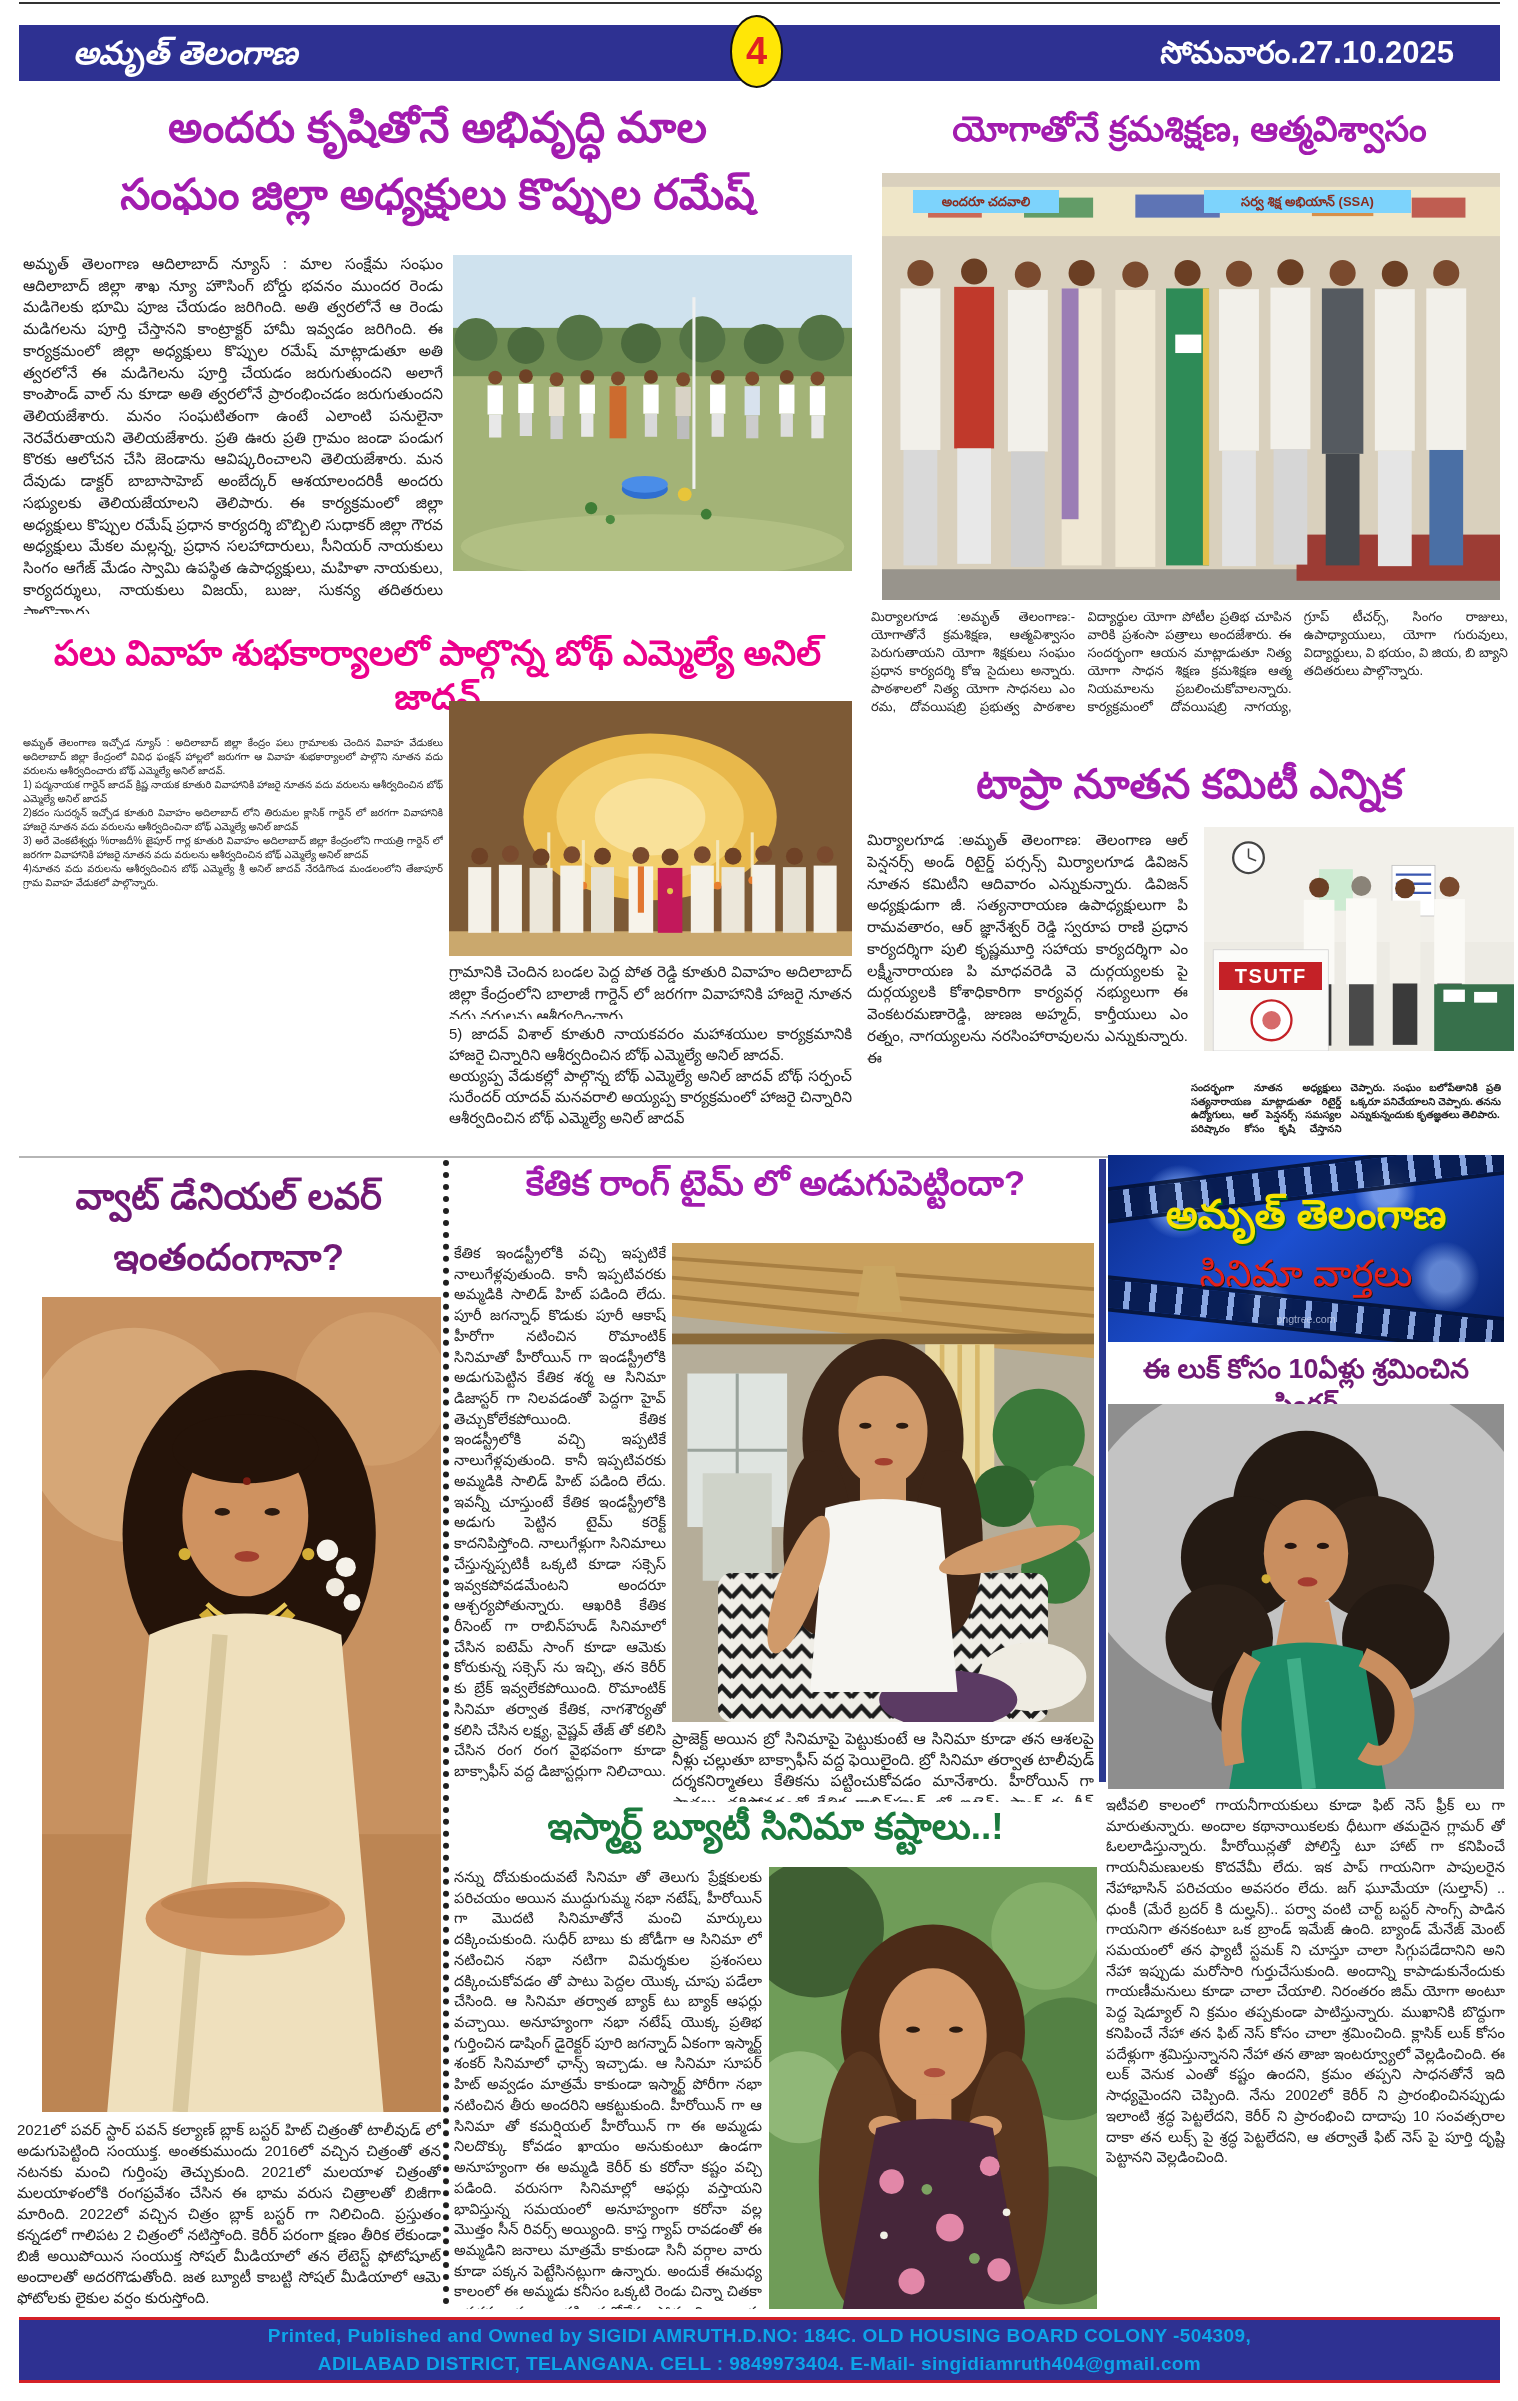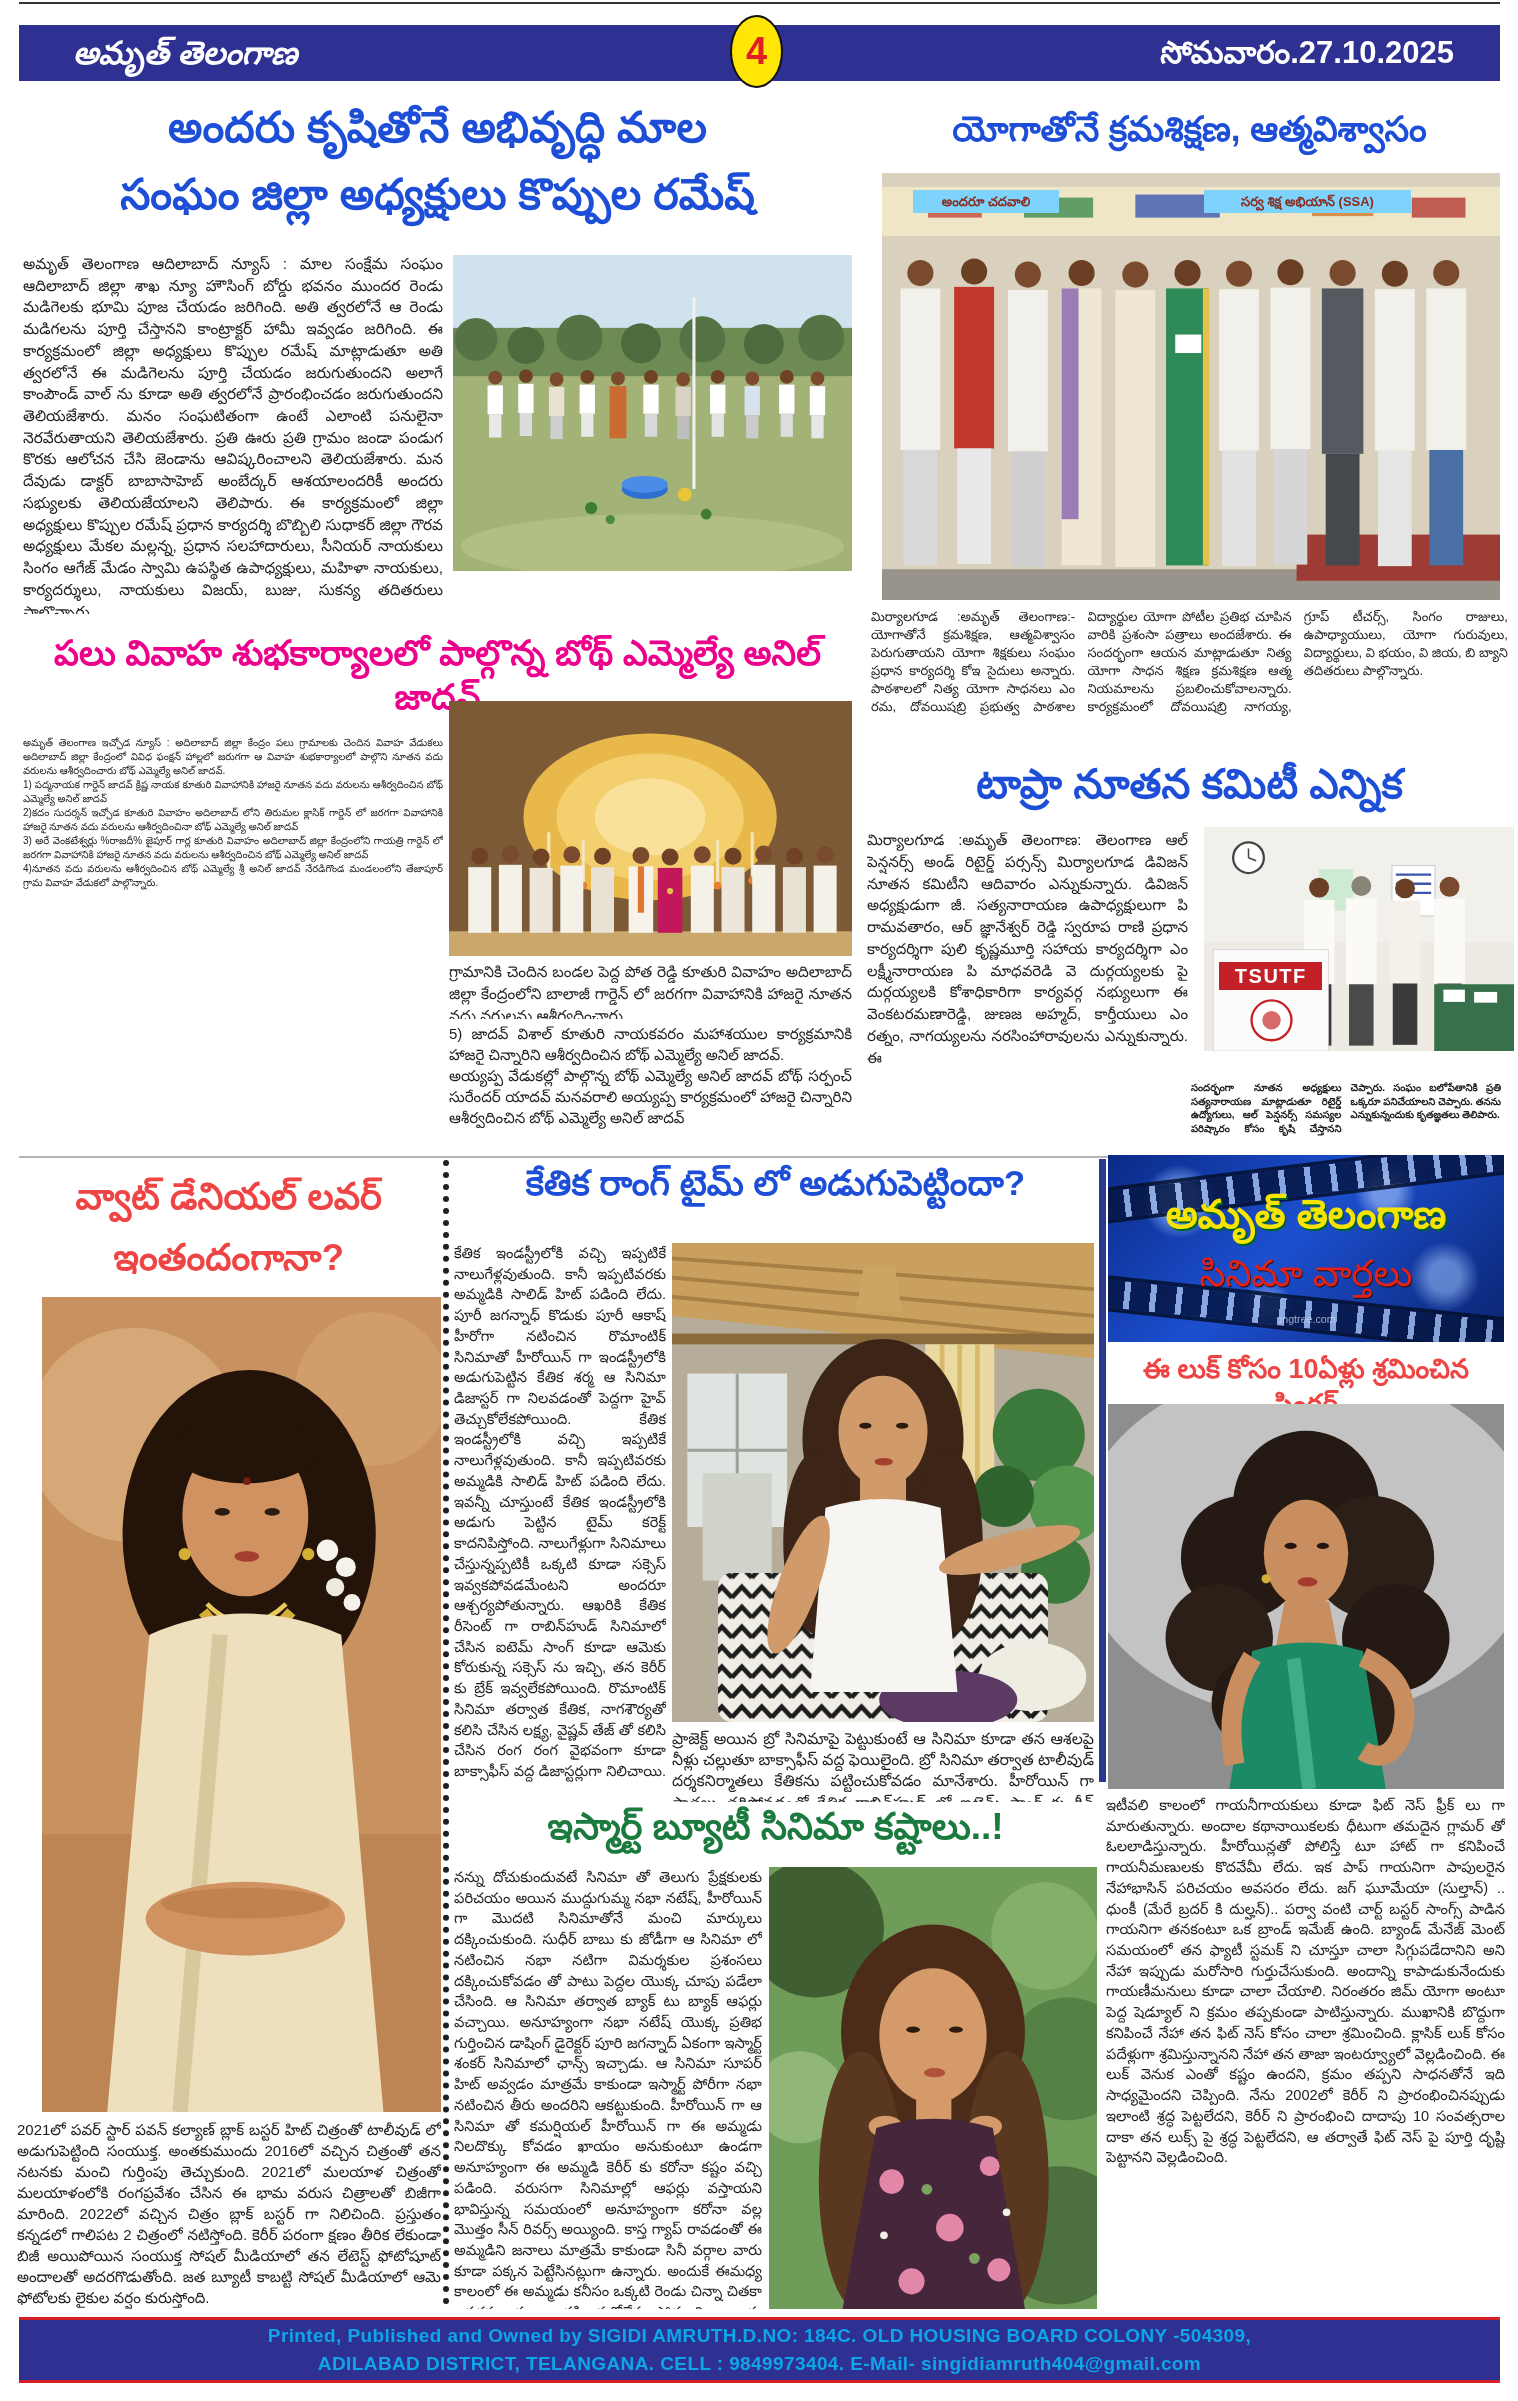--- a/index.html
+++ b/index.html
@@ -5,23 +5,23 @@
   html,body{margin:0;padding:0;background:#ffffff;}
   body{font-family:"Liberation Sans","DejaVu Sans",sans-serif;}
   #page{position:relative;width:1518px;height:2401px;background:#ffffff;overflow:hidden;}
   .abs{position:absolute;}
   .bar{background:#2e3192;}
   .masthead-title{color:#ffffff;font-weight:bold;font-style:italic;font-size:32px;line-height:56px;}
   .masthead-date{color:#ffffff;font-weight:bold;font-size:31px;line-height:56px;text-align:right;}
   .pagenum{background:#ffe607;border:2.3px solid #111;border-radius:50%;color:#e02023;
            font-weight:bold;font-size:38px;text-align:center;}
   .headline{font-weight:800;text-align:center;white-space:pre-line;}
-  .h-blue{color:#1d4ed8;}
+  .h-blue{color:#a21caf;}
   .h-pink{color:#ec008c;}
-  .h-red{color:#ef4444;}
+  .h-red{color:#701a75;}
   .h-green{color:#1b7a3d;}
   .bodytext{color:#1d1d1d;text-align:justify;white-space:pre-line;overflow:hidden;}
   .caption{color:#2b3990;text-align:center;font-size:17px;font-weight:bold;}
   .caption2{color:#262626;text-align:justify;font-size:15.3px;overflow:hidden;}
   .photo{overflow:hidden;background:#ddd;}
   .photo svg{display:block;width:100%;height:100%;}
   .vrule-dot{width:0;border-left:6.1px dotted #1f1f1f;}
   .vrule-blue{background:#2b3990;}
   .hrule{background:#b5b5b5;}
   .footerbar{background:#2e3192;border-top:3.1px solid #d42027;border-bottom:3.1px solid #d42027;

